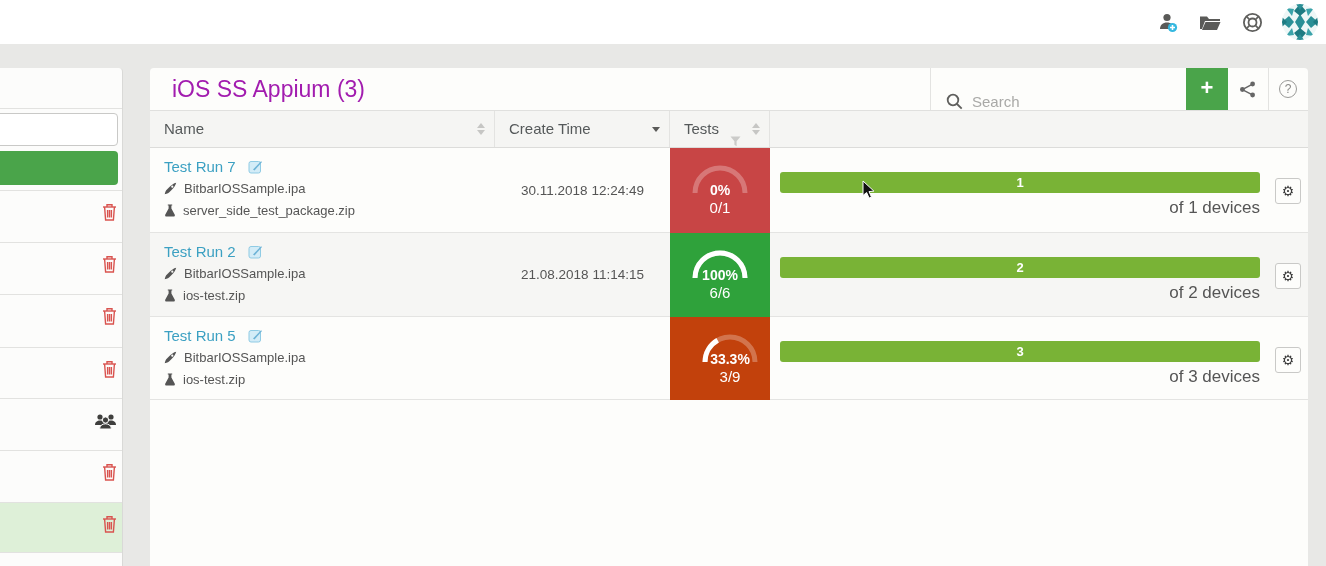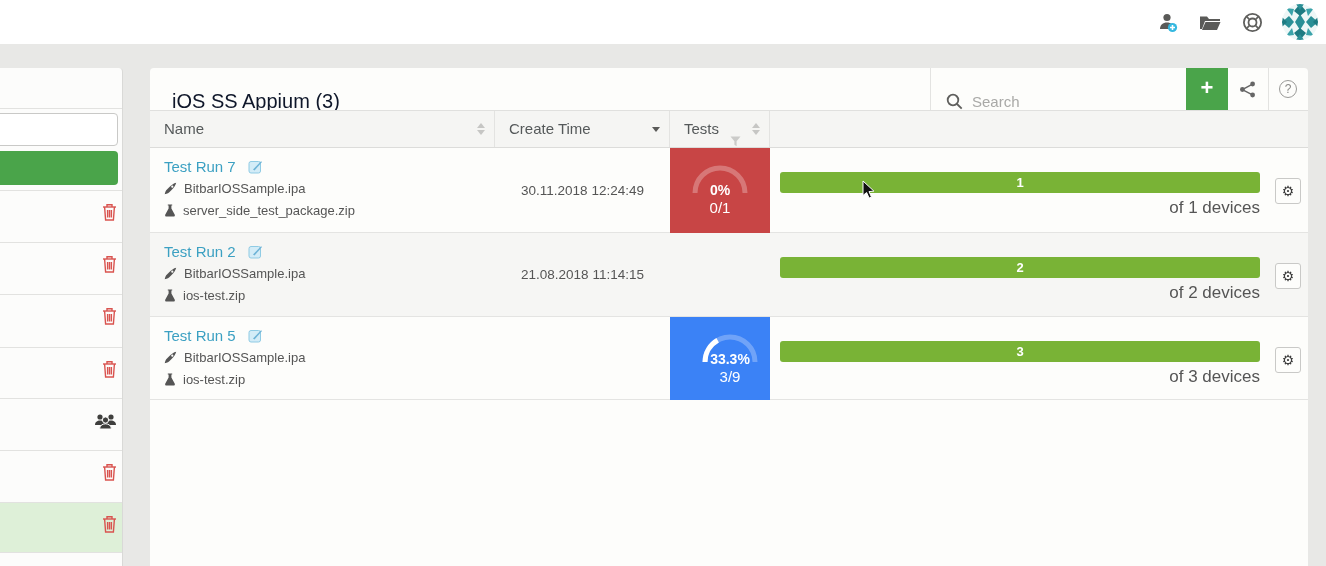--- a/index.html
+++ b/index.html
@@ -22,21 +22,21 @@
   .sb-divider{position:absolute;left:0;right:0;top:40px;border-top:1px solid #e2e2e0}
   .sb-input{position:absolute;left:-30px;top:45px;width:148px;height:33px;background:#fff;border:1px solid #c9c9c7;border-radius:4px}
   .sb-button{position:absolute;left:-30px;top:83px;width:148px;height:34px;background:var(--button-green);border-radius:4px;cursor:pointer}
   .sb-row{position:absolute;left:0;right:0;border-top:1px solid #e2e2e0}
   .sb-row.selected{background:var(--selected-green)}
   .sb-icon{position:absolute;right:5px;top:12px;cursor:pointer}
 
   
   .panel{position:absolute;left:150px;top:68px;width:1158px;height:498px;background:#fdfdfb;border-radius:4px 4px 0 0}
   .titlebar{position:relative;height:42px}
-  .page-title{position:absolute;left:22px;top:12px;line-height:42px;font-size:20px;color:#0f172a}
+  .page-title{position:absolute;left:22px;top:0;line-height:42px;font-size:23px;color:#a21caf}
   .searchbox{position:absolute;left:780px;top:0;width:256px;height:42px;border-left:1px solid #e3e3e1;display:flex;align-items:flex-end}
   .searchbox svg{margin-left:15px}
   .searchbox input{border:none;outline:none;background:transparent;font-family:"Liberation Sans",sans-serif;font-size:15px;color:#555;margin-left:9px;width:190px}
   .searchbox input::placeholder{color:#a9a9a7}
   .add-btn{position:absolute;left:1036px;top:0;width:42px;height:42px;background:var(--button-green);color:#fff;font-size:22px;font-weight:bold;text-align:center;line-height:40px;cursor:pointer}
   .share-btn{position:absolute;left:1089px;top:13px;cursor:pointer}
   .tb-sep{position:absolute;left:1118px;top:0;height:42px;border-left:1px solid #e3e3e1}
   .help-btn{position:absolute;left:1129px;top:12px;width:18px;height:18px;border:1px solid #9a9a98;border-radius:50%;color:#8a8a88;font-size:12px;text-align:center;line-height:16px;cursor:pointer}
 
   
@@ -332,20 +332,30 @@
           <span>BitbarIOSSample.ipa</span>
         </span>
         <span class="file-line file-2">
           <svg width="12" height="13" viewBox="0 0 12 13">
               <path d="M3.8.5h4.4v1h-.8v3l3.4 6.2c.4.8-.2 1.8-1.2 1.8H2.4c-1 0-1.6-1-1.2-1.8L4.6 4.5v-3h-.8z" fill="#555"></path>
             </svg>
           <span>ios-test.zip</span>
         </span>
       </div>
       <div class="create-cell">21.08.2018 11:14:15</div>
+      <div class="tests-cell" style="background: rgb(47, 162, 59);">
+        <div class="gauge">
+          <svg width="60" height="36" viewBox="0 0 60 36">
+            <path class="g-bg" d="M5 32 A25 25 0 0 1 55 32"></path>
+            <path class="g-fg" d="M5 32 A25 25 0 0 1 55 32" stroke-dasharray="78.5 200"></path>
+          </svg>
+          <div class="g-pct">100%</div>
+          <div class="g-ratio">6/6</div>
+        </div>
+      </div>
       <div class="device-cell">
         <div class="dev-bar">2</div>
         <div class="dev-caption">of 2 devices</div>
       </div>
       <div class="gear-cell">
         <div class="gear-btn">⚙</div>
       </div>
     </div>
 
     <div class="trow row-2">
@@ -364,21 +374,21 @@
             </svg>
           <span>BitbarIOSSample.ipa</span>
         </span>
         <span class="file-line file-2">
           <svg width="12" height="13" viewBox="0 0 12 13">
               <path d="M3.8.5h4.4v1h-.8v3l3.4 6.2c.4.8-.2 1.8-1.2 1.8H2.4c-1 0-1.6-1-1.2-1.8L4.6 4.5v-3h-.8z" fill="#555"></path>
             </svg>
           <span>ios-test.zip</span>
         </span>
       </div>
-      <div class="tests-cell" style="background: #3b82f6; padding-left: 20px;">
+      <div class="tests-cell" style="background: #c2410c; padding-left: 20px;">
         <div class="gauge">
           <svg width="60" height="36" viewBox="0 0 60 36">
             <path class="g-bg" d="M5 32 A25 25 0 0 1 55 32"></path>
             <path class="g-fg" d="M5 32 A25 25 0 0 1 55 32" stroke-dasharray="26.140499999999996 200"></path>
           </svg>
           <div class="g-pct">33.3%</div>
           <div class="g-ratio">3/9</div>
         </div>
       </div>
       <div class="device-cell">

